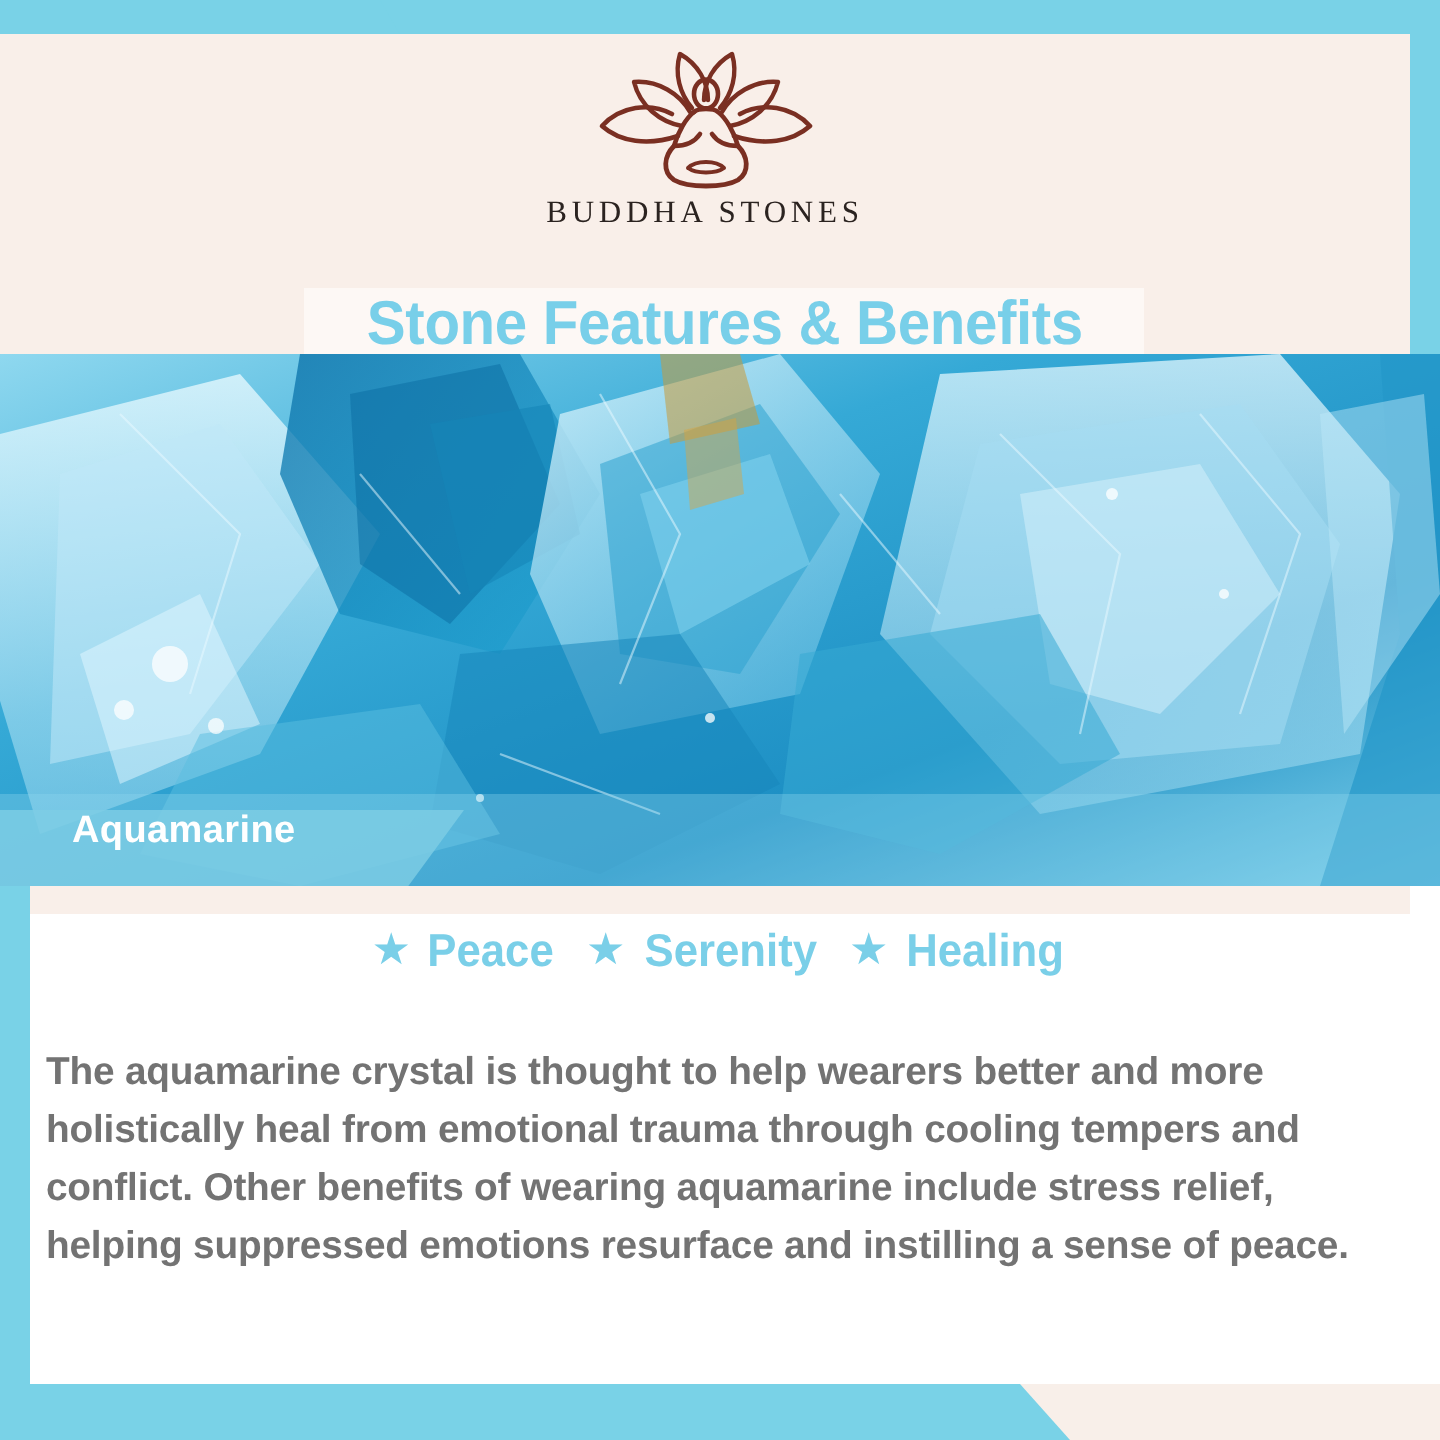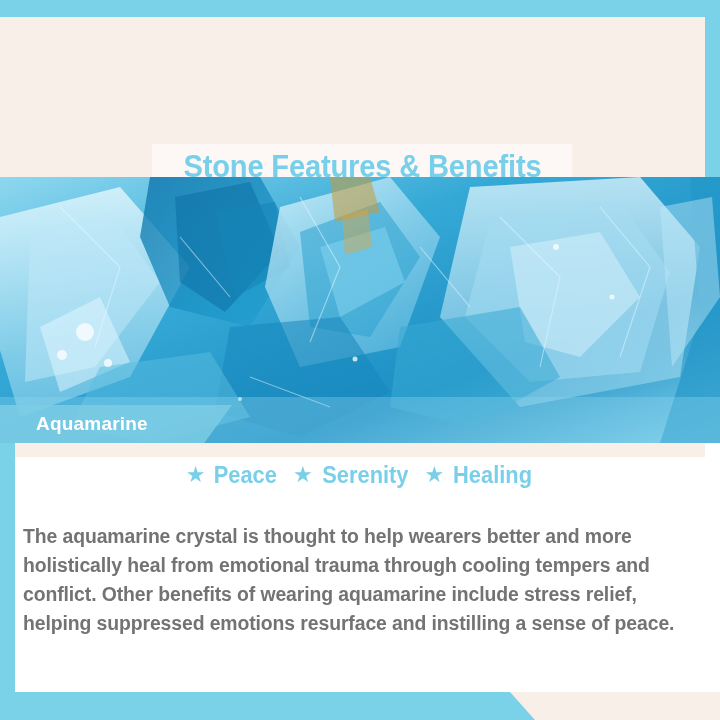--- a/index.html
+++ b/index.html
@@ -95,21 +95,21 @@
     line-height: 1;
   }
 
   .title-band {
     position: absolute;
     left: 152px; top: 127px;
     width: 420px;
     height: 45px;
     background: #fdf8f5;
     display: flex;
-    align-items: center;
+    align-items: flex-start;
     justify-content: center;
   }
   .title-text {
     font-family: "Liberation Sans Narrow", "Liberation Sans", sans-serif;
     font-weight: bold;
     font-size: 31px;
     letter-spacing: -0.2px;
     color: #78cfe9;
     white-space: nowrap;
     transform: scaleX(0.94);
@@ -127,21 +127,21 @@
   .hero-svg { display: block; width: 720px; height: 266px; }
 
   .stone-tag {
     position: absolute;
     left: 0; top: 405px;
     width: 232px;
     height: 38px;
     background: rgba(126, 205, 228, 0.82);
     clip-path: polygon(0 0, 100% 0, 88% 100%, 0 100%);
     display: flex;
-    align-items: center;
+    align-items: flex-start;
     z-index: 3;
   }
   .stone-tag-label {
     margin-left: 36px;
     color: #ffffff;
     font-size: 19px;
     font-weight: bold;
     letter-spacing: 0.2px;
   }
 
@@ -202,20 +202,48 @@
 
 <div class="poster">
 
   <div class="deco-bottom-cream-right"></div>
   <div class="deco-bottom-blue"></div>
   <div class="deco-left-blue"></div>
   <div class="deco-top-blue"></div>
   <div class="deco-right-blue"></div>
 
   <div class="header">
+    <div class="logo-wrap">
+      <svg class="logo-mark" viewBox="0 0 122 74">
+        <g fill="none" stroke="#7a2f22" stroke-width="2.1" stroke-linecap="round" stroke-linejoin="round">
+
+          <path d="M47 45 C32 50 18 48 9 40 C18 30 33 28 44 34" stroke-width="2.3"></path>
+
+          <path d="M75 45 C90 50 104 48 113 40 C104 30 89 28 78 34" stroke-width="2.3"></path>
+
+          <path d="M49 40 C38 38 28 30 25 18 C37 17 48 24 53 33" stroke-width="2.2"></path>
+
+          <path d="M73 40 C84 38 94 30 97 18 C85 17 74 24 69 33" stroke-width="2.2"></path>
+
+          <path d="M54 31 C48 24 45 14 48 4 C57 9 62 18 62 27" stroke-width="2.2"></path>
+
+          <path d="M68 31 C74 24 77 14 74 4 C65 9 60 18 60 27" stroke-width="2.2"></path>
+
+          <ellipse cx="61" cy="24" rx="6" ry="7.2" stroke-width="2.3"></ellipse>
+
+          <path d="M55 33 C57 31 65 31 67 33 C71 36 75 43 77 50 C70 50 66 47 64 44" stroke-width="2.3"></path>
+          <path d="M55 33 C51 36 47 43 45 50 C52 50 56 47 58 44" stroke-width="2.3"></path>
+
+          <path d="M45 50 C40 55 39 63 45 67 C52 71 70 71 77 67 C83 63 82 55 77 50" stroke-width="2.4"></path>
+
+          <path d="M52 61 C56 57 66 57 70 61 C66 64 56 64 52 61" stroke-width="2"></path>
+        </g>
+      </svg>
+      <div class="brand-name">BUDDHA STONES</div>
+    </div>
 
     <div class="title-band">
       <div class="title-text">Stone Features &amp; Benefits</div>
     </div>
   </div>
 
   <div class="deco-top-notch"></div>
 
   <div class="hero">
     <svg class="hero-svg" viewBox="0 0 720 266" preserveAspectRatio="none">

